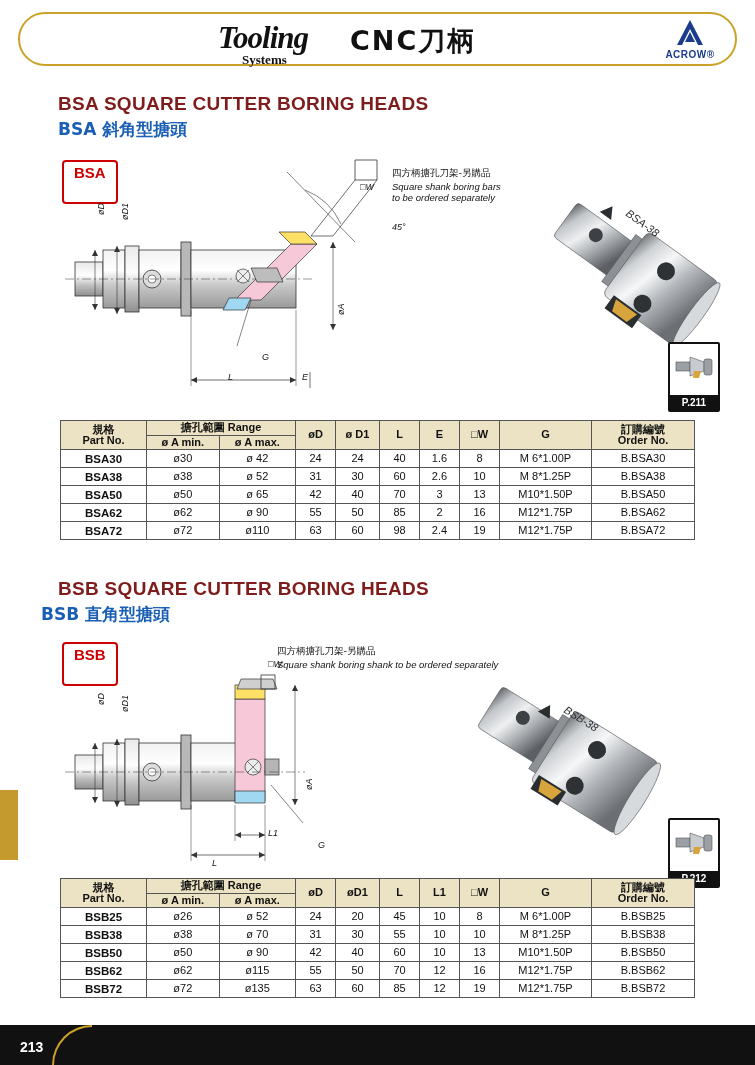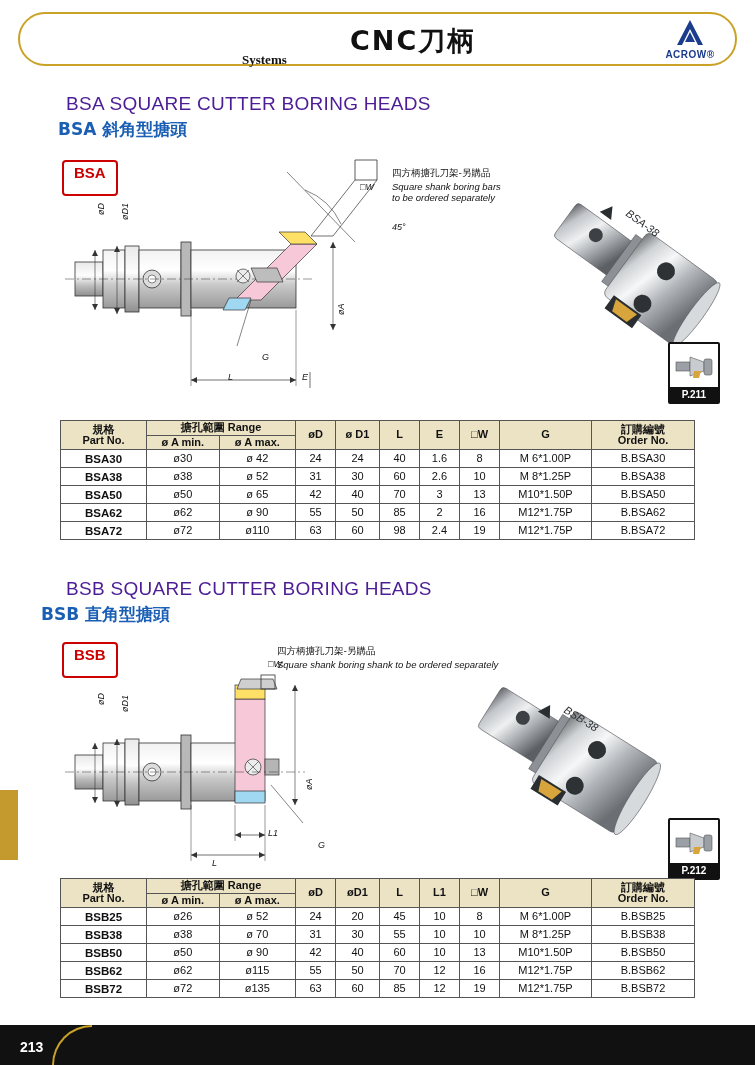--- a/index.html
+++ b/index.html
@@ -45,46 +45,45 @@
     text-align:center;
   }
   .logo-mark{ width:100%; height:30px; display:block; }
   .logo-text{
     font-size:10px; font-weight:bold; color:#1b3c8c; letter-spacing:.5px;
     margin-top:1px;
   }
 
   
   .sec-title-en{
-    position:absolute; font-size:19px; font-weight:normal; color:#4c1d95;
+    position:absolute; font-size:19px; font-weight:bold; color:#7f1d1d;
     letter-spacing:.3px;
     font-family:"Liberation Sans", sans-serif;
-    margin-left:8px;
   }
   .sec-title-cn{
     position:absolute; font-size:17px; font-weight:bold; color:#1a5fb4;
     font-family:"DejaVu Sans", sans-serif;
   }
   .series-badge{
     position:absolute; border:2px solid #cc0000; border-radius:4px;
     background:#fff; color:#cc0000; font-weight:bold; font-size:15px;
-    padding:2px 10px 13px 10px;
+    padding:2px 10px 21px 10px;
   }
 
   
   .diagram{ position:absolute; }
   .note-cn{ font-size:9.5px; font-family:"DejaVu Sans", sans-serif; color:#111; }
   .note-en{ font-size:9.5px; font-style:italic; color:#111; }
   .dimlabel{ font-size:9px; font-style:italic; color:#111; }
   .dimlabel-v{ font-size:9px; font-style:italic; color:#111;
                transform:rotate(-90deg); transform-origin:0 0; white-space:nowrap;}
 
   
   .pref{
-    position:absolute; width:52px; height:62px; border:2px solid #111;
+    position:absolute; width:52px; height:70px; border:2px solid #111;
     background:#fff; border-radius:2px; overflow:hidden;
   }
   .pref .cap{
     position:absolute; bottom:0; left:0; right:0; height:15px;
     background:#111; color:#fff; font-size:10px; font-weight:bold;
     text-align:center; line-height:15px;
   }
 
   
   table.spec{
@@ -117,20 +116,21 @@
   .side-tab{
     position:absolute; left:0; top:790px; width:18px; height:70px;
     background:#c49a2e;
   }
 </style>
 </head>
 <body>
 
 <div class="page-header">
   <div class="header-band"></div>
+  <div class="hdr-tooling">Tooling</div>
   <div class="hdr-systems">Systems</div>
   <div class="hdr-cn">CNC刀柄</div>
   <div class="logo-wrap">
     <svg class="logo-mark" viewBox="0 0 70 30">
       <polygon points="35,2 48,27 43,27 35,11 27,27 22,27" fill="#1b3c8c"></polygon>
       <polygon points="35,14 40,24 30,24" fill="#1b3c8c"></polygon>
     </svg>
     <div class="logo-text">ACROW®</div>
   </div>
 </div>

